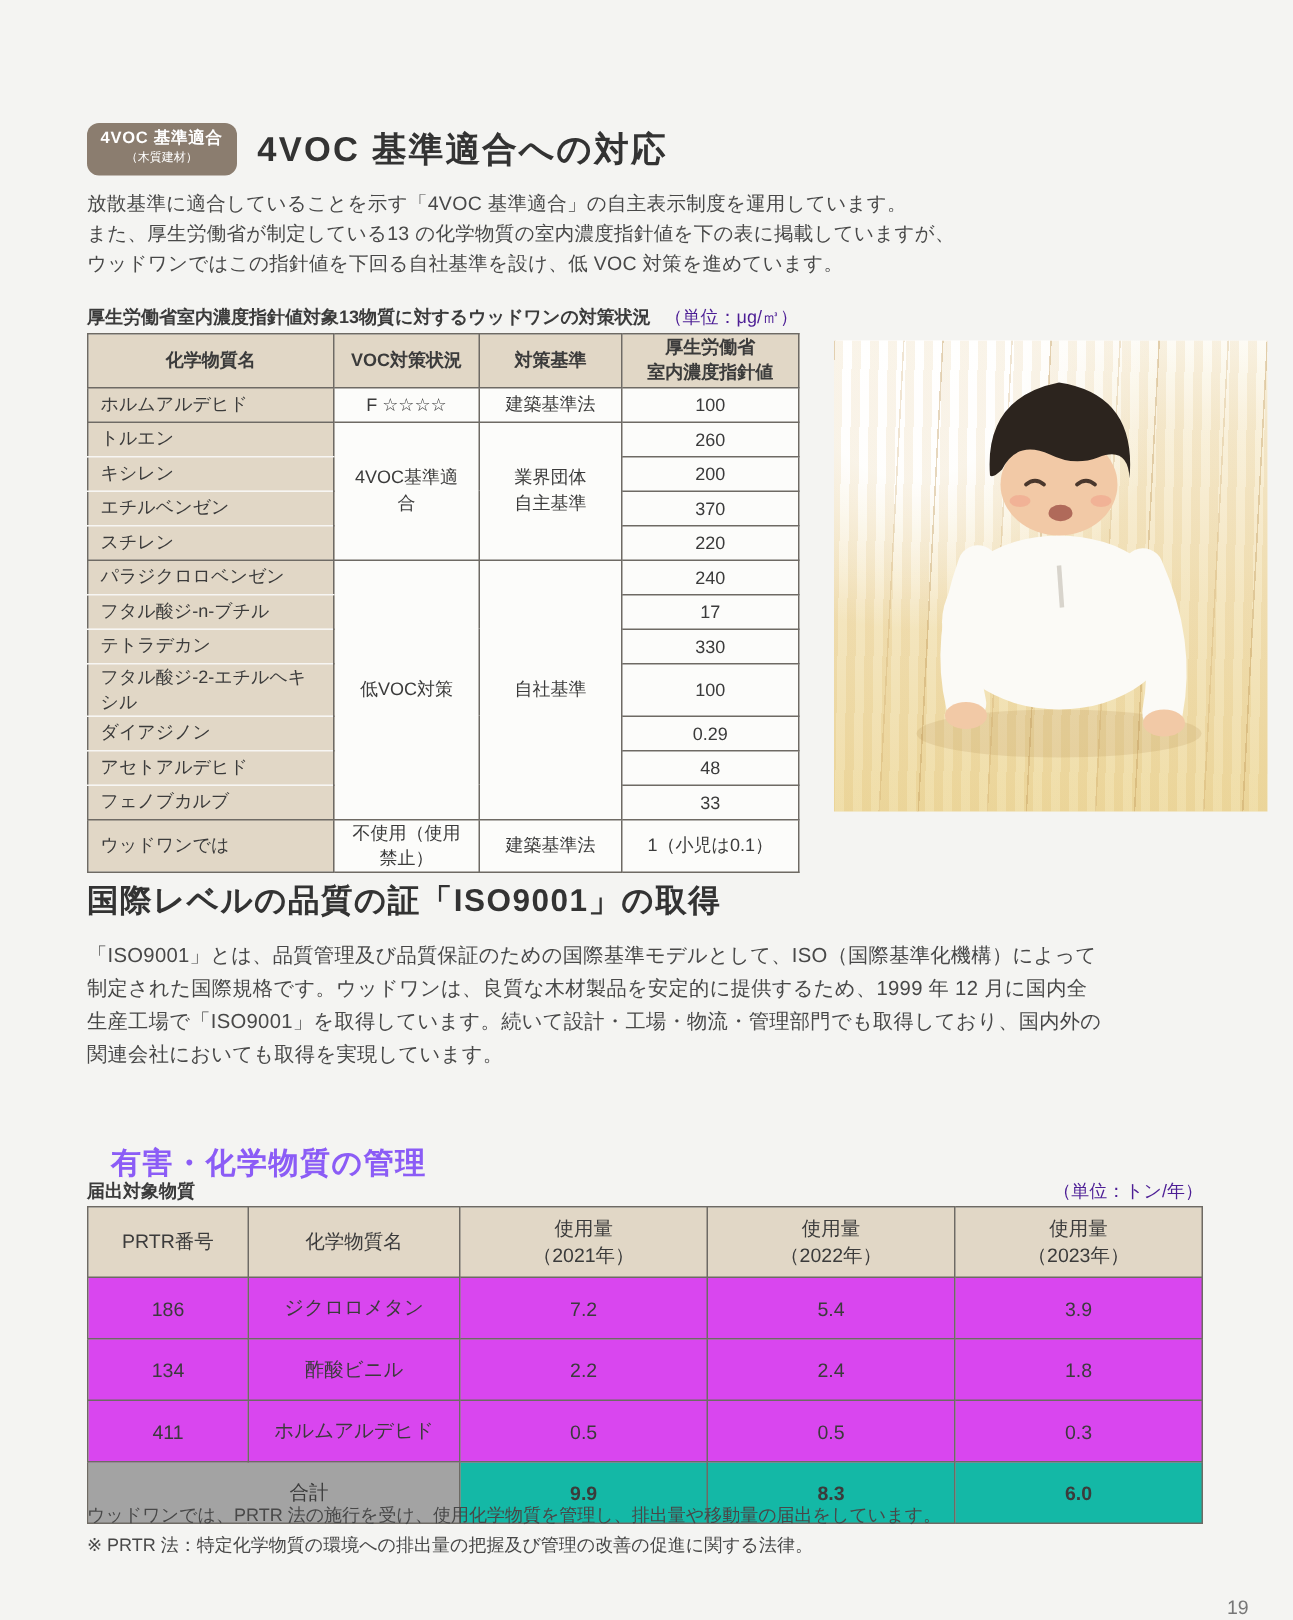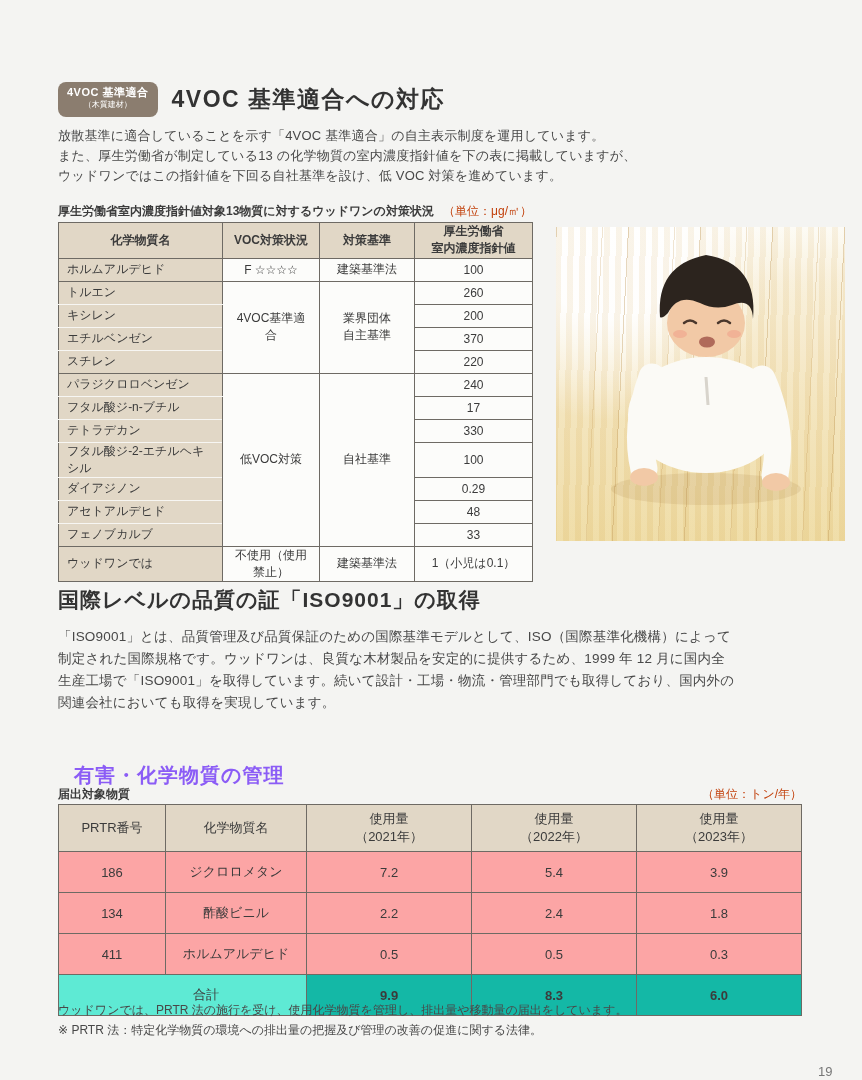--- a/index.html
+++ b/index.html
@@ -19,21 +19,21 @@
   .badge .l1{font-size:11px;font-weight:bold;letter-spacing:.5px;}
   .badge .l2{font-size:8px;}
   h1.sec{font-size:23px;font-weight:bold;letter-spacing:1.5px;color:#333;margin:0;}
 
   .para{font-size:13px;line-height:20px;color:#484848;letter-spacing:.2px;}
   .intro{top:126px;left:58px;width:760px;}
 
   
   .caprow{display:flex;justify-content:space-between;align-items:flex-end;}
   .cap{font-size:12px;font-weight:bold;color:#3b3b3b;}
-  .unit{font-size:12px;color:#c2410c;}
+  .unit{font-size:12px;color:#4c1d95;}
 
   .t1-caprow{top:203px;left:58px;width:474px;}
   .t2-caprow{top:786px;left:58px;width:744px;}
 
   
   table{border-collapse:collapse;table-layout:fixed;}
   .t1{top:222px;left:58px;width:474px;font-size:12px;}
   .t1 th,.t1 td{border:1px solid #6e6a64;padding:0 8px;height:22px;color:#3b3b3b;}
   .t1 thead th{height:34px;background:#e1d7c6;font-weight:bold;text-align:center;padding:0 4px;}
   .t1 td.name{background:#e1d7c6;text-align:left;border-bottom-color:#f7f6f3;}
@@ -63,22 +63,22 @@
   .iso-head{top:586px;left:58px;}
   h2.sec{font-size:21px;font-weight:bold;letter-spacing:1px;color:#333;margin:0;}
   .iso-para{top:626px;left:58px;width:762px;line-height:22px;font-size:13.5px;}
 
   
   .prtr-head{top:746px;left:58px;}
   h3.sec{font-size:20px;font-weight:bold;letter-spacing:1px;color:#8b5cf6;margin:16px;}
   .t2{top:804px;left:58px;width:744px;font-size:13px;}
   .t2 th,.t2 td{border:1px solid #6e6a64;text-align:center;color:#3b3b3b;}
   .t2 thead th{height:44px;background:#e1d7c6;font-weight:normal;line-height:1.35;}
-  .t2 td{height:38px;background:#fca5a5;}
-  .t2 td.total-label{background:#5eead4;padding-left:48px;}
+  .t2 td{height:38px;background:#d946ef;}
+  .t2 td.total-label{background:#a3a3a3;padding-left:48px;}
   .t2 td.total-val{background:#14b8a6;font-weight:bold;}
   .col-no{width:14.4%;}.col-nm{width:19%;}.col-y{width:22.2%;}
 
   .notes{top:1000px;left:58px;width:760px;font-size:12px;line-height:20px;color:#484848;}
 
   .pagenum{top:1064px;left:818px;font-size:13px;color:#777;}
 </style>
 </head>
 <body>
 

